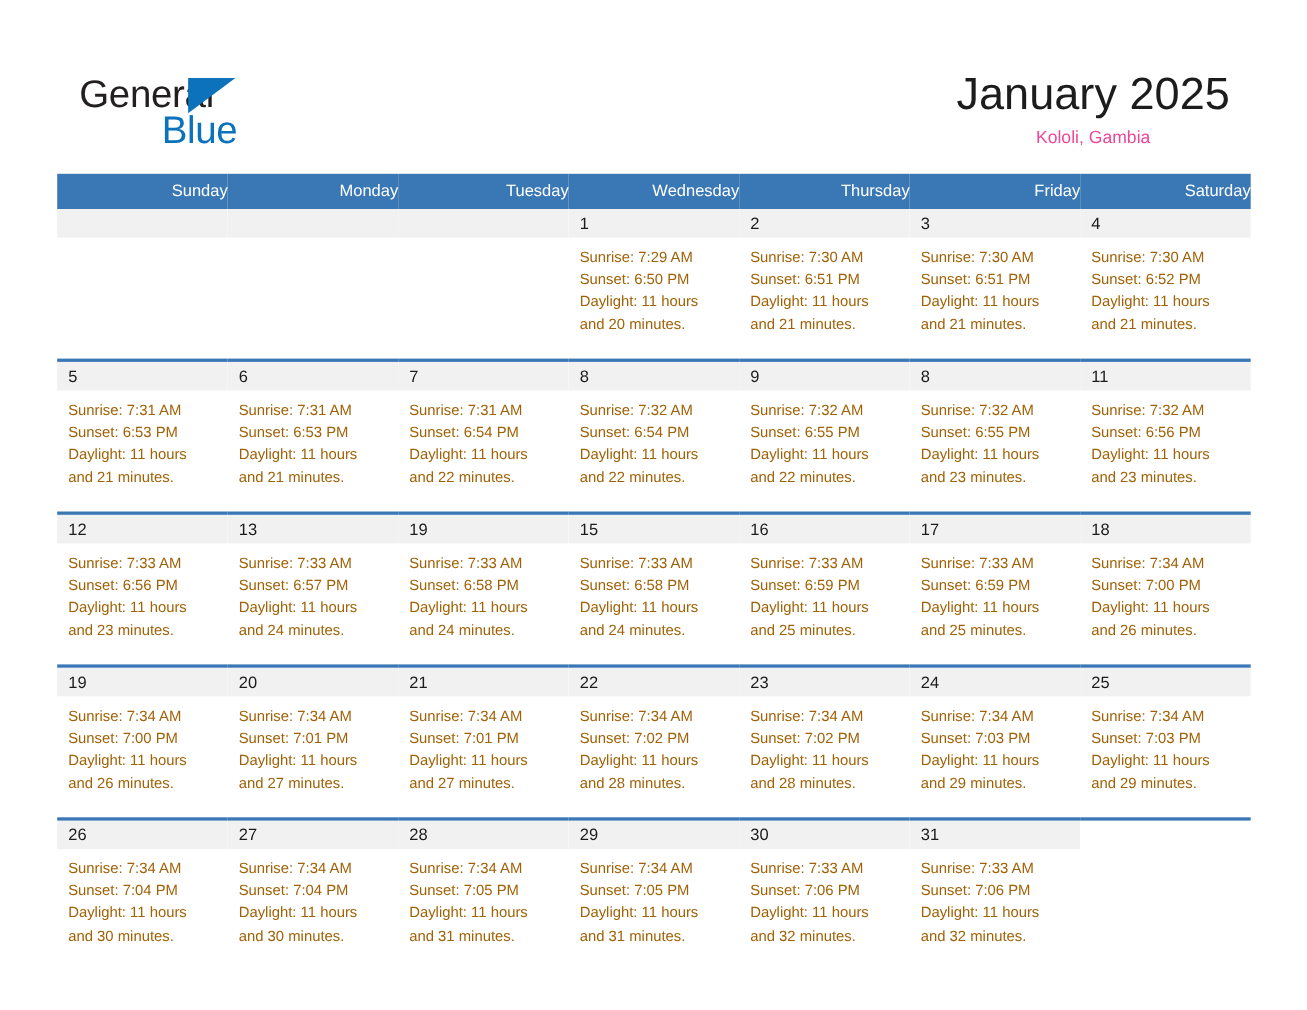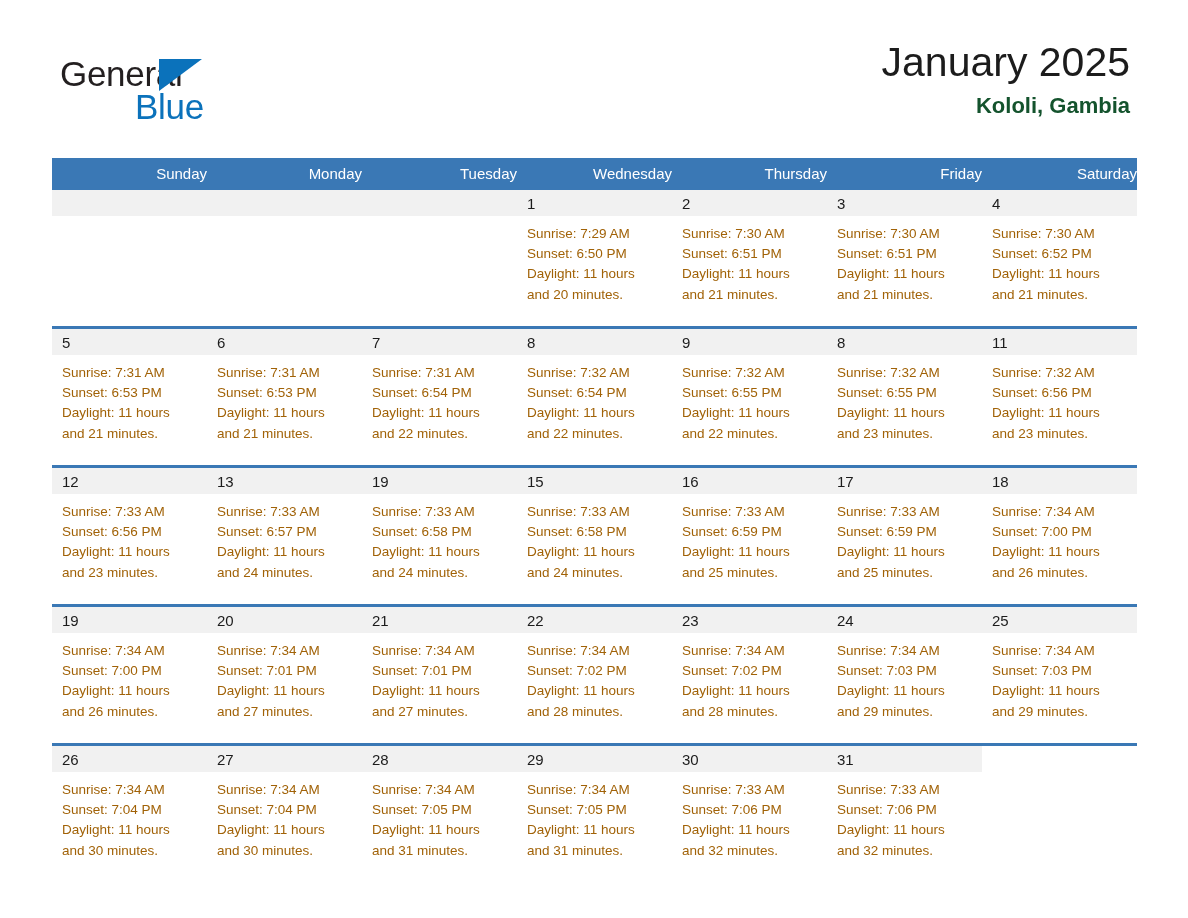--- a/index.html
+++ b/index.html
@@ -12,21 +12,21 @@
     background: #ffffff;
     font-family: "Liberation Sans", sans-serif;
     -webkit-font-smoothing: antialiased;
   }
 
   .page {
     position: relative;
     width: 1188px;
     height: 918px;
     box-sizing: border-box;
-    padding: 4px;
+    padding: 16px;
     background: #ffffff;
   }
 
   
   .top-bar {
     position: relative;
     height: 110px;
     padding: 0 52px;
     box-sizing: border-box;
   }
@@ -65,36 +65,36 @@
     font-size: 35px;
     color: #0b72bb;
     letter-spacing: -0.3px;
     line-height: 1;
     font-weight: 400;
   }
 
   .title-block {
     position: absolute;
     right: 54px;
-    top: 37px;
-    text-align: right;
+    top: 48px;
+    text-align: center;
   }
   .cal-title {
     font-size: 41px;
     color: #1c1c1c;
     line-height: 1.05;
     font-weight: 400;
     white-space: nowrap;
   }
   .cal-subtitle {
     margin-top: 10px;
-    font-size: 22px;
-    color: #14532d;
+    font-size: 16px;
+    color: #ec4899;
     line-height: 1.1;
-    font-weight: 700;
+    font-weight: 400;
     white-space: nowrap;
   }
 
   
   .calendar {
     position: absolute;
     left: 52px;
     top: 158px;
     width: 1085px;
     border-collapse: collapse;

